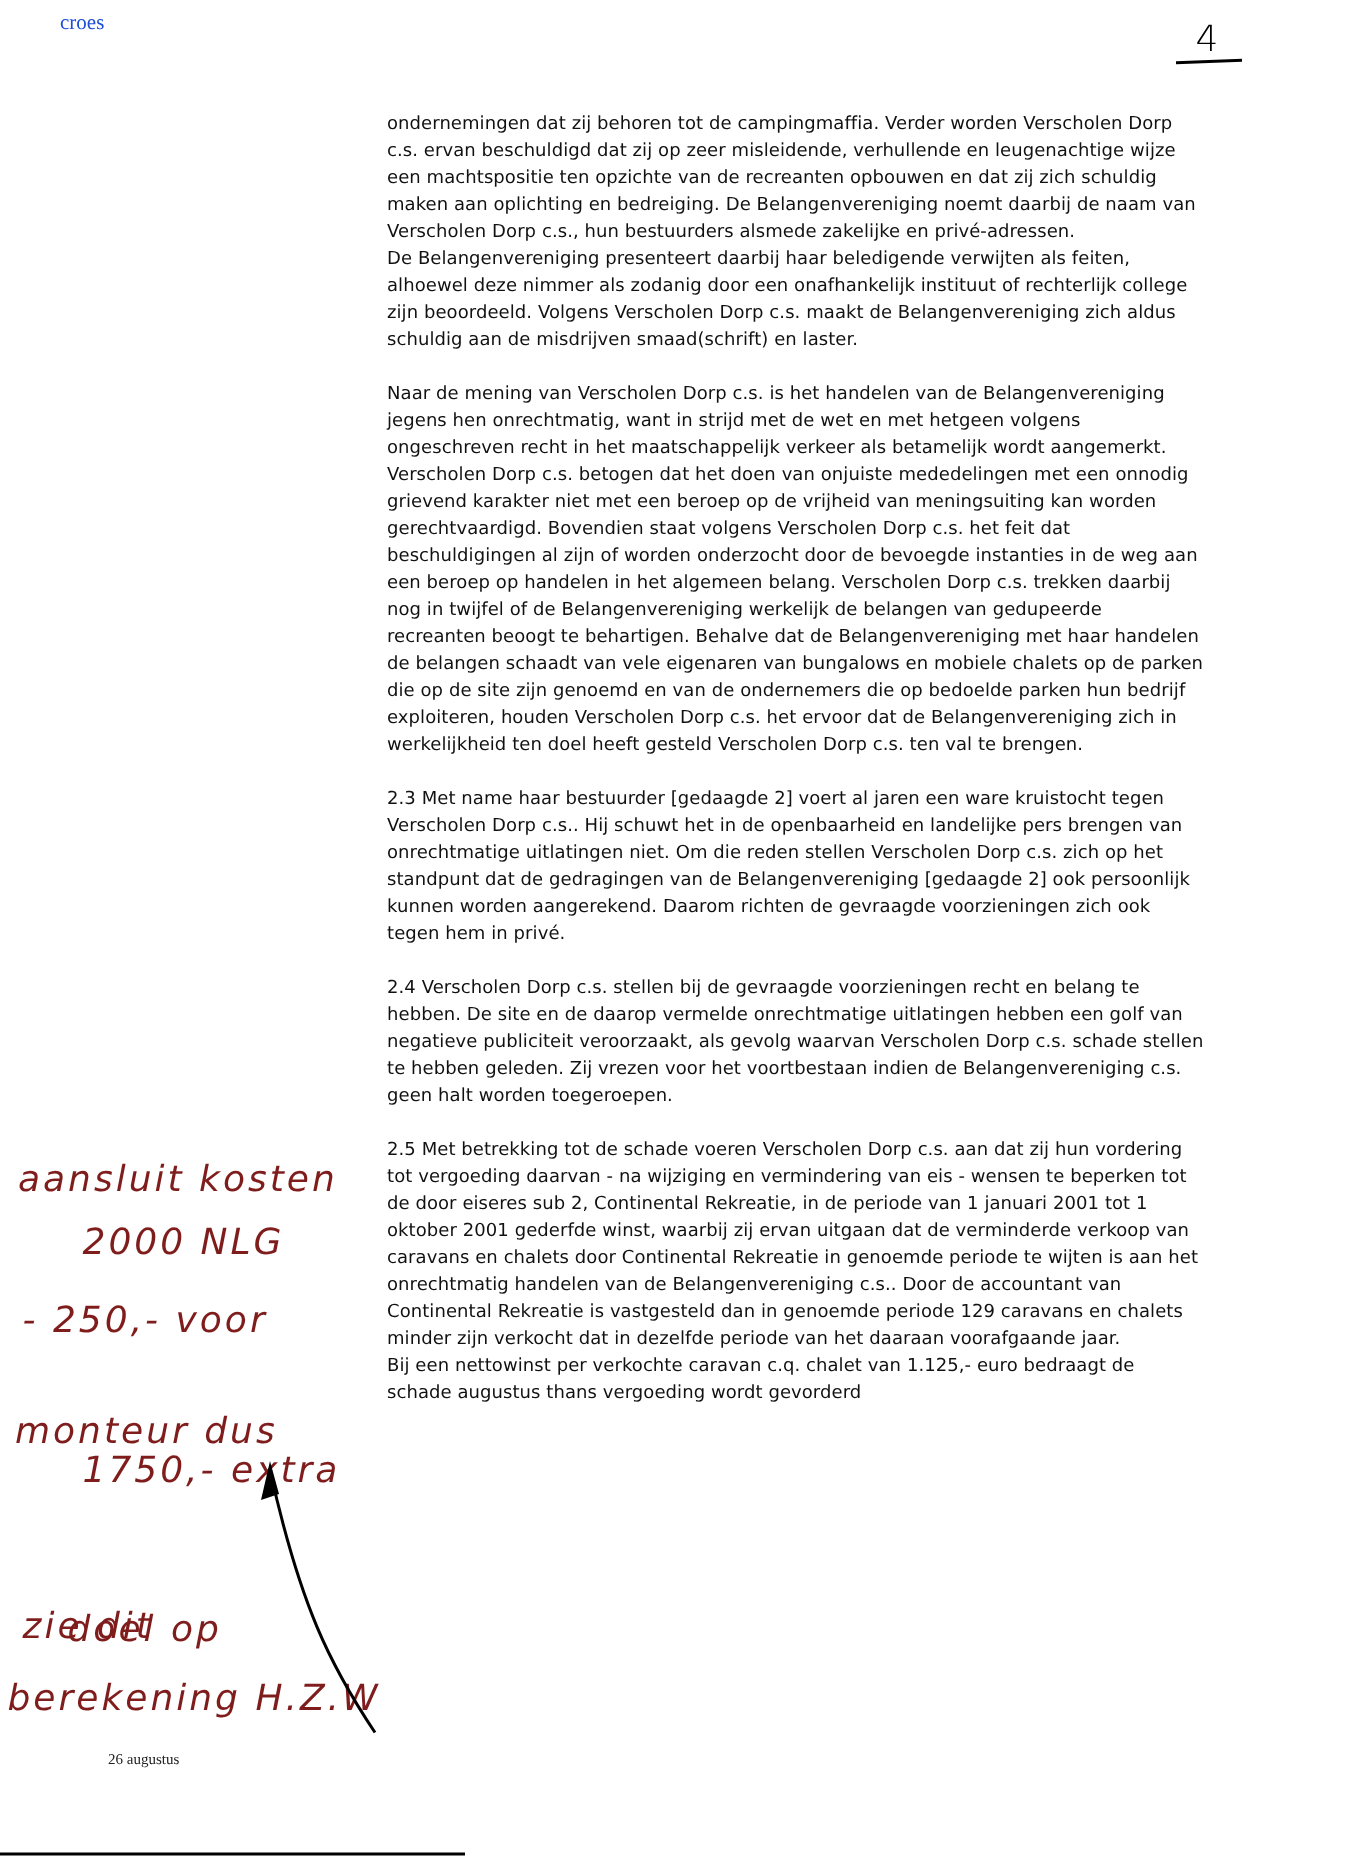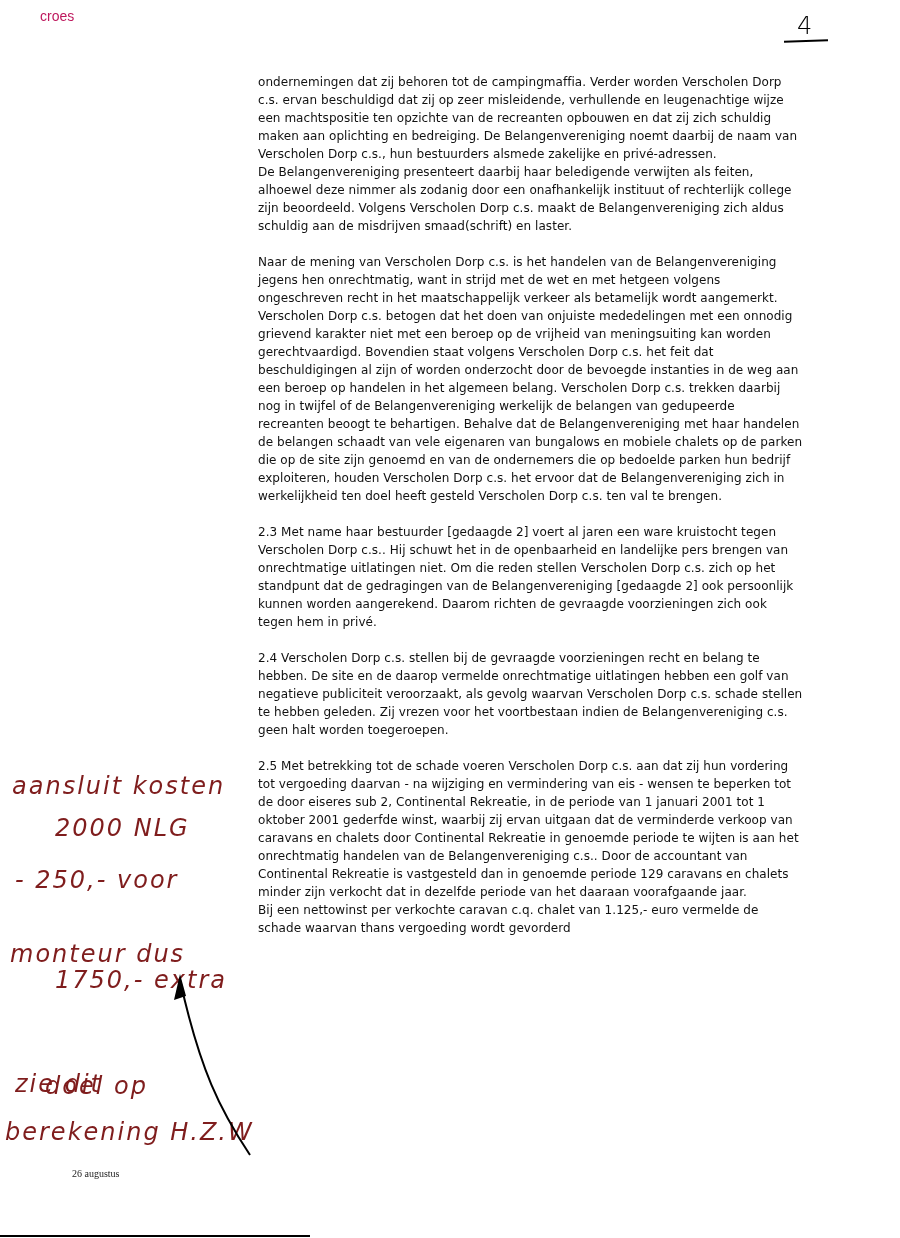--- a/index.html
+++ b/index.html
@@ -3,21 +3,21 @@
   <meta charset="utf-8">
   <style>
     html, body { margin: 0; padding: 0; background: #ffffff; }
     body {
       width: 900px; height: 1238px; position: relative; overflow: hidden;
       color: #111111;
       font-family: "DejaVu Sans", sans-serif;
     }
     .header-left {
       position: absolute; left: 40px; top: 8px;
-      font-family: Liberation Sans, sans-serif; font-size: 14px; color: #be185d;
+      font-family: Liberation Serif, serif; font-size: 14px; color: #1d4ed8;
     }
     .page-number {
       position: absolute; left: 797px; top: 14px;
       font-family: "DejaVu Sans", sans-serif; font-size: 24px; font-weight: 300;
       color: #000; line-height: 24px;
     }
     .page-number-underline {
       position: absolute; left: 784px; top: 40px; width: 44px; height: 2px;
       background: #000; transform: rotate(-2deg);
     }
@@ -52,21 +52,21 @@
   <p>ondernemingen dat zij behoren tot de campingmaffia. Verder worden Verscholen Dorp c.s. ervan beschuldigd dat zij op zeer misleidende, verhullende en leugenachtige wijze een machtspositie ten opzichte van de recreanten opbouwen en dat zij zich schuldig maken aan oplichting en bedreiging. De Belangenvereniging noemt daarbij de naam van Verscholen Dorp c.s., hun bestuurders alsmede zakelijke en privé-adressen.</p>
   <p>De Belangenvereniging presenteert daarbij haar beledigende verwijten als feiten, alhoewel deze nimmer als zodanig door een onafhankelijk instituut of rechterlijk college zijn beoordeeld. Volgens Verscholen Dorp c.s. maakt de Belangenvereniging zich aldus schuldig aan de misdrijven smaad(schrift) en laster.</p>
   <div class="gap"></div>
   <p>Naar de mening van Verscholen Dorp c.s. is het handelen van de Belangenvereniging jegens hen onrechtmatig, want in strijd met de wet en met hetgeen volgens ongeschreven recht in het maatschappelijk verkeer als betamelijk wordt aangemerkt. Verscholen Dorp c.s. betogen dat het doen van onjuiste mededelingen met een onnodig grievend karakter niet met een beroep op de vrijheid van meningsuiting kan worden gerechtvaardigd. Bovendien staat volgens Verscholen Dorp c.s. het feit dat beschuldigingen al zijn of worden onderzocht door de bevoegde instanties in de weg aan een beroep op handelen in het algemeen belang. Verscholen Dorp c.s. trekken daarbij nog in twijfel of de Belangenvereniging werkelijk de belangen van gedupeerde recreanten beoogt te behartigen. Behalve dat de Belangenvereniging met haar handelen de belangen schaadt van vele eigenaren van bungalows en mobiele chalets op de parken die op de site zijn genoemd en van de ondernemers die op bedoelde parken hun bedrijf exploiteren, houden Verscholen Dorp c.s. het ervoor dat de Belangenvereniging zich in werkelijkheid ten doel heeft gesteld Verscholen Dorp c.s. ten val te brengen.</p>
   <div class="gap"></div>
   <p>2.3 Met name haar bestuurder [gedaagde 2] voert al jaren een ware kruistocht tegen Verscholen Dorp c.s.. Hij schuwt het in de openbaarheid en landelijke pers brengen van onrechtmatige uitlatingen niet. Om die reden stellen Verscholen Dorp c.s. zich op het standpunt dat de gedragingen van de Belangenvereniging [gedaagde 2] ook persoonlijk kunnen worden aangerekend. Daarom richten de gevraagde voorzieningen zich ook tegen hem in privé.</p>
   <div class="gap"></div>
   <p>2.4 Verscholen Dorp c.s. stellen bij de gevraagde voorzieningen recht en belang te hebben. De site en de daarop vermelde onrechtmatige uitlatingen hebben een golf van negatieve publiciteit veroorzaakt, als gevolg waarvan Verscholen Dorp c.s. schade stellen te hebben geleden. Zij vrezen voor het voortbestaan indien de Belangenvereniging c.s. geen halt worden toegeroepen.</p>
   <div class="gap"></div>
   <p>2.5 Met betrekking tot de schade voeren Verscholen Dorp c.s. aan dat zij hun vordering tot vergoeding daarvan - na wijziging en vermindering van eis - wensen te beperken tot de door eiseres sub 2, Continental Rekreatie, in de periode van 1 januari 2001 tot 1 oktober 2001 gederfde winst, waarbij zij ervan uitgaan dat de verminderde verkoop van caravans en chalets door Continental Rekreatie in genoemde periode te wijten is aan het onrechtmatig handelen van de Belangenvereniging c.s.. Door de accountant van Continental Rekreatie is vastgesteld dan in genoemde periode 129 caravans en chalets minder zijn verkocht dat in dezelfde periode van het daaraan voorafgaande jaar.</p>
-  <p>Bij een nettowinst per verkochte caravan c.q. chalet van 1.125,- euro vermelde de schade waarvan thans vergoeding wordt gevorderd</p>
+  <p>Bij een nettowinst per verkochte caravan c.q. chalet van 1.125,- euro bedraagt de schade augustus thans vergoeding wordt gevorderd</p>
 </div>
 
 <div>
   <div class="hw" style="left:12px; top:772px;">aansluit kosten</div>
   <div class="hw" style="left:55px; top:814px;">2000 NLG</div>
   <div class="hw" style="left:15px; top:866px;">- 250,- voor</div>
   <div class="hw" style="left:10px; top:920px;margin-top:20px;">monteur dus</div>
   <div class="hw" style="left:55px; top:966px;">1750,- extra</div>
   <div class="hw" style="left:15px; top:1022px;margin-top:48px;">zie dit</div>
   <div class="hw" style="left:45px; top:1072px;">doel op</div>

